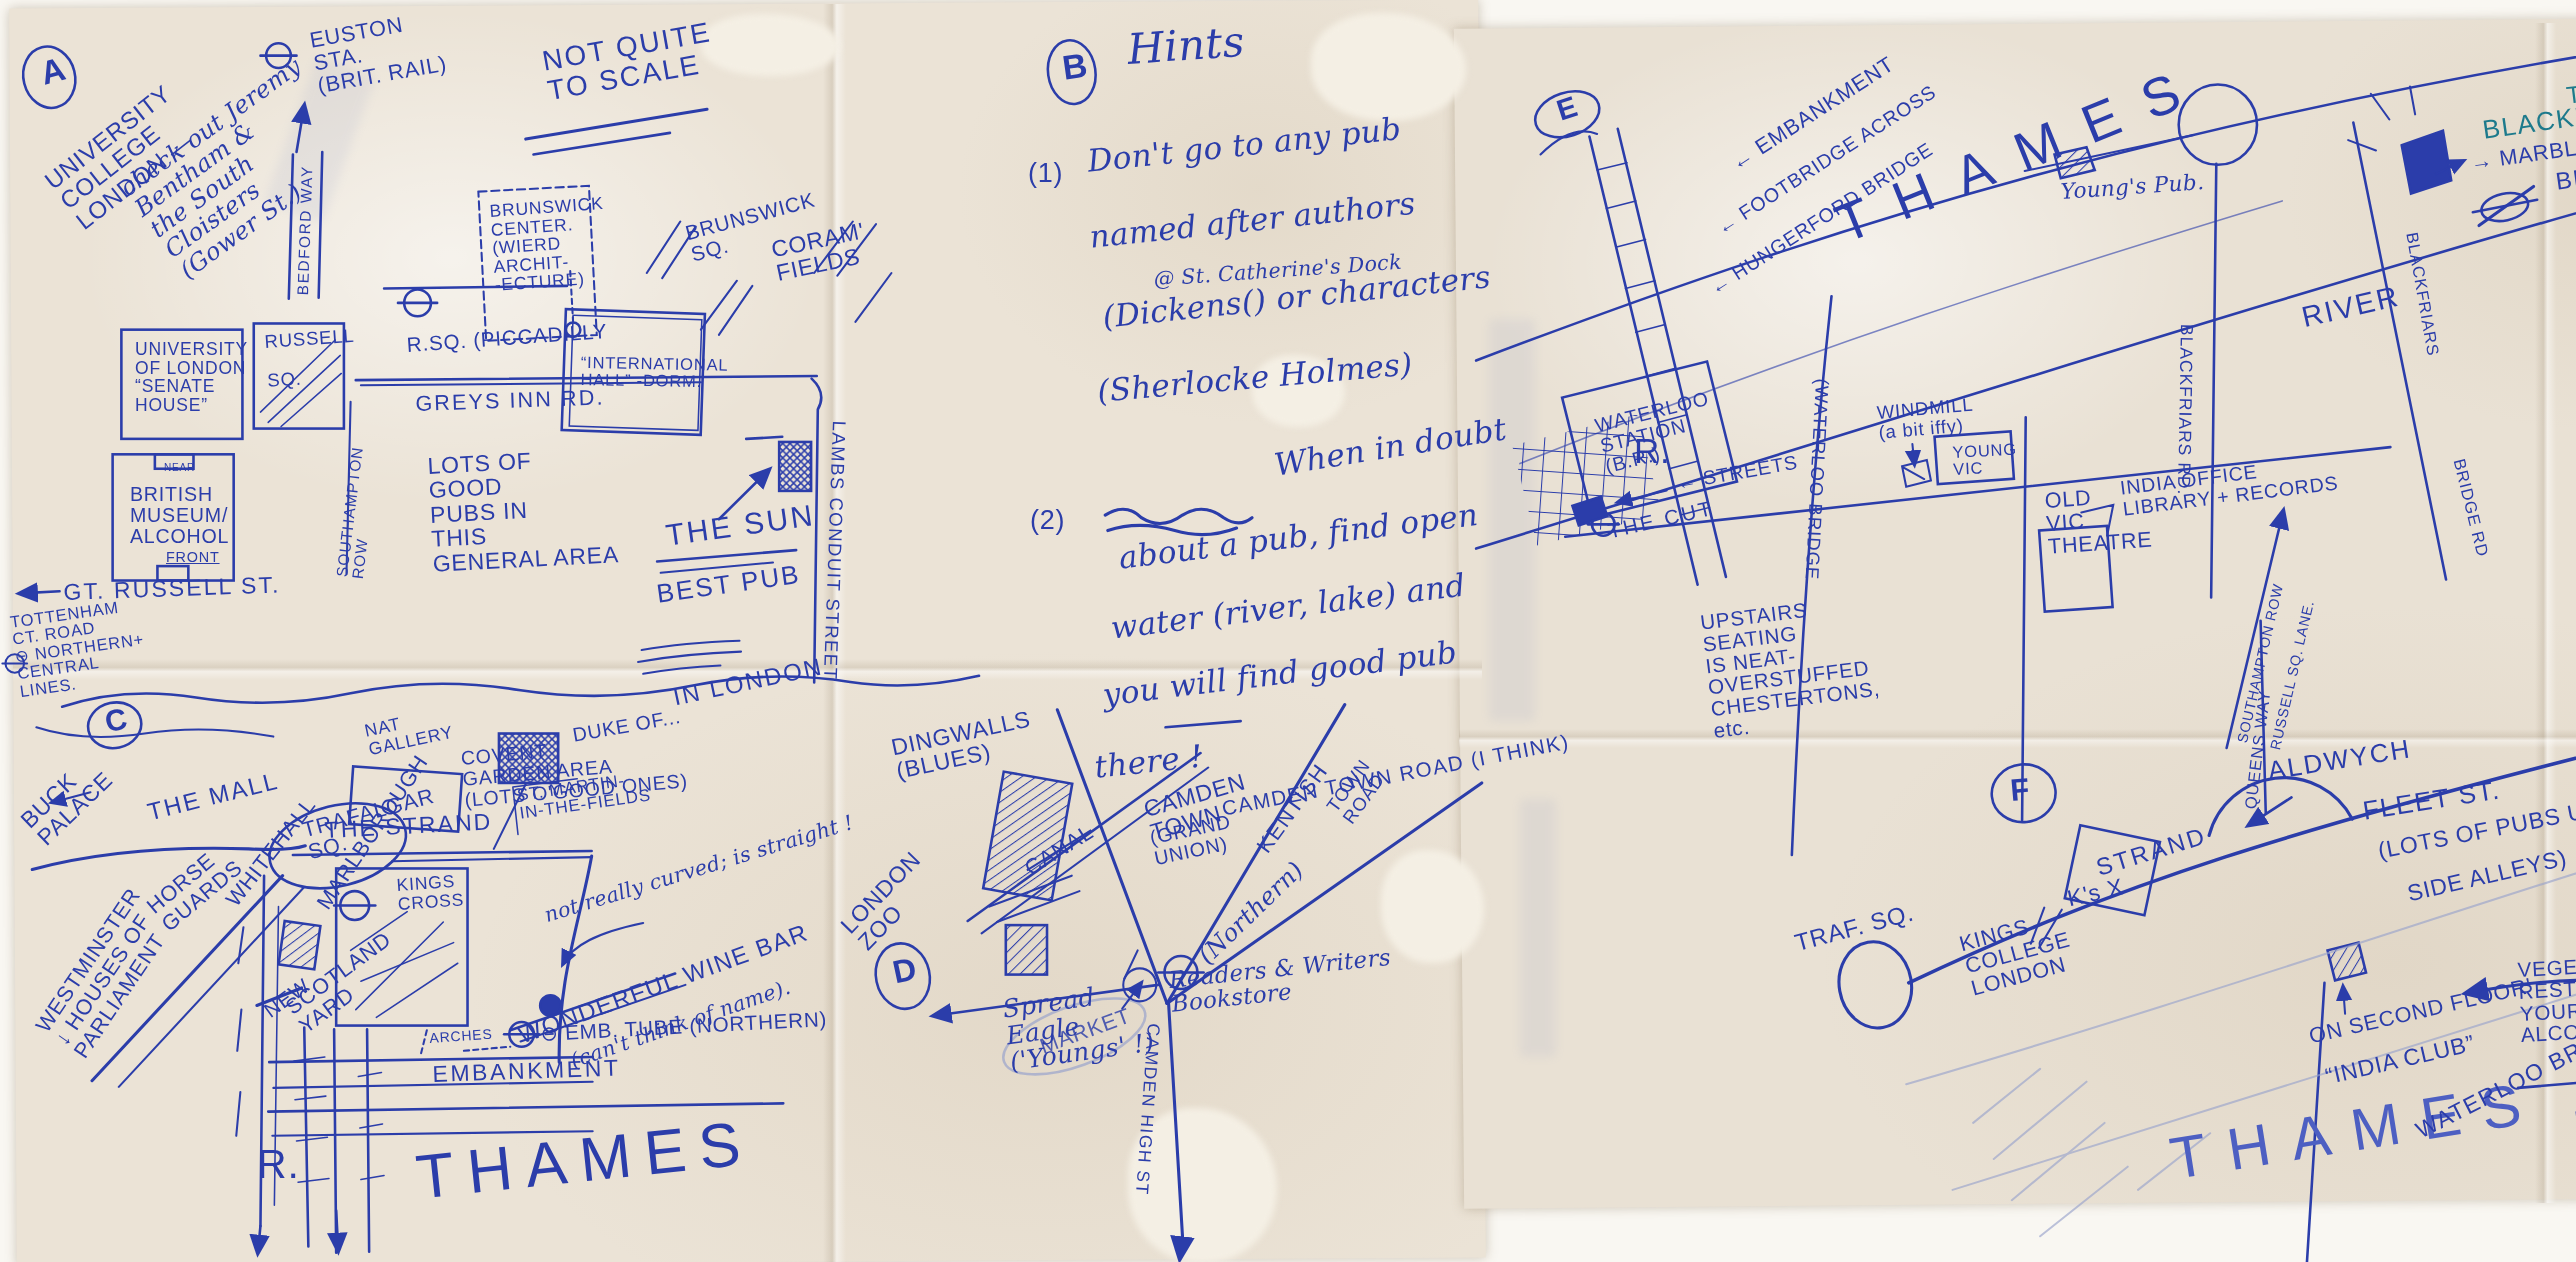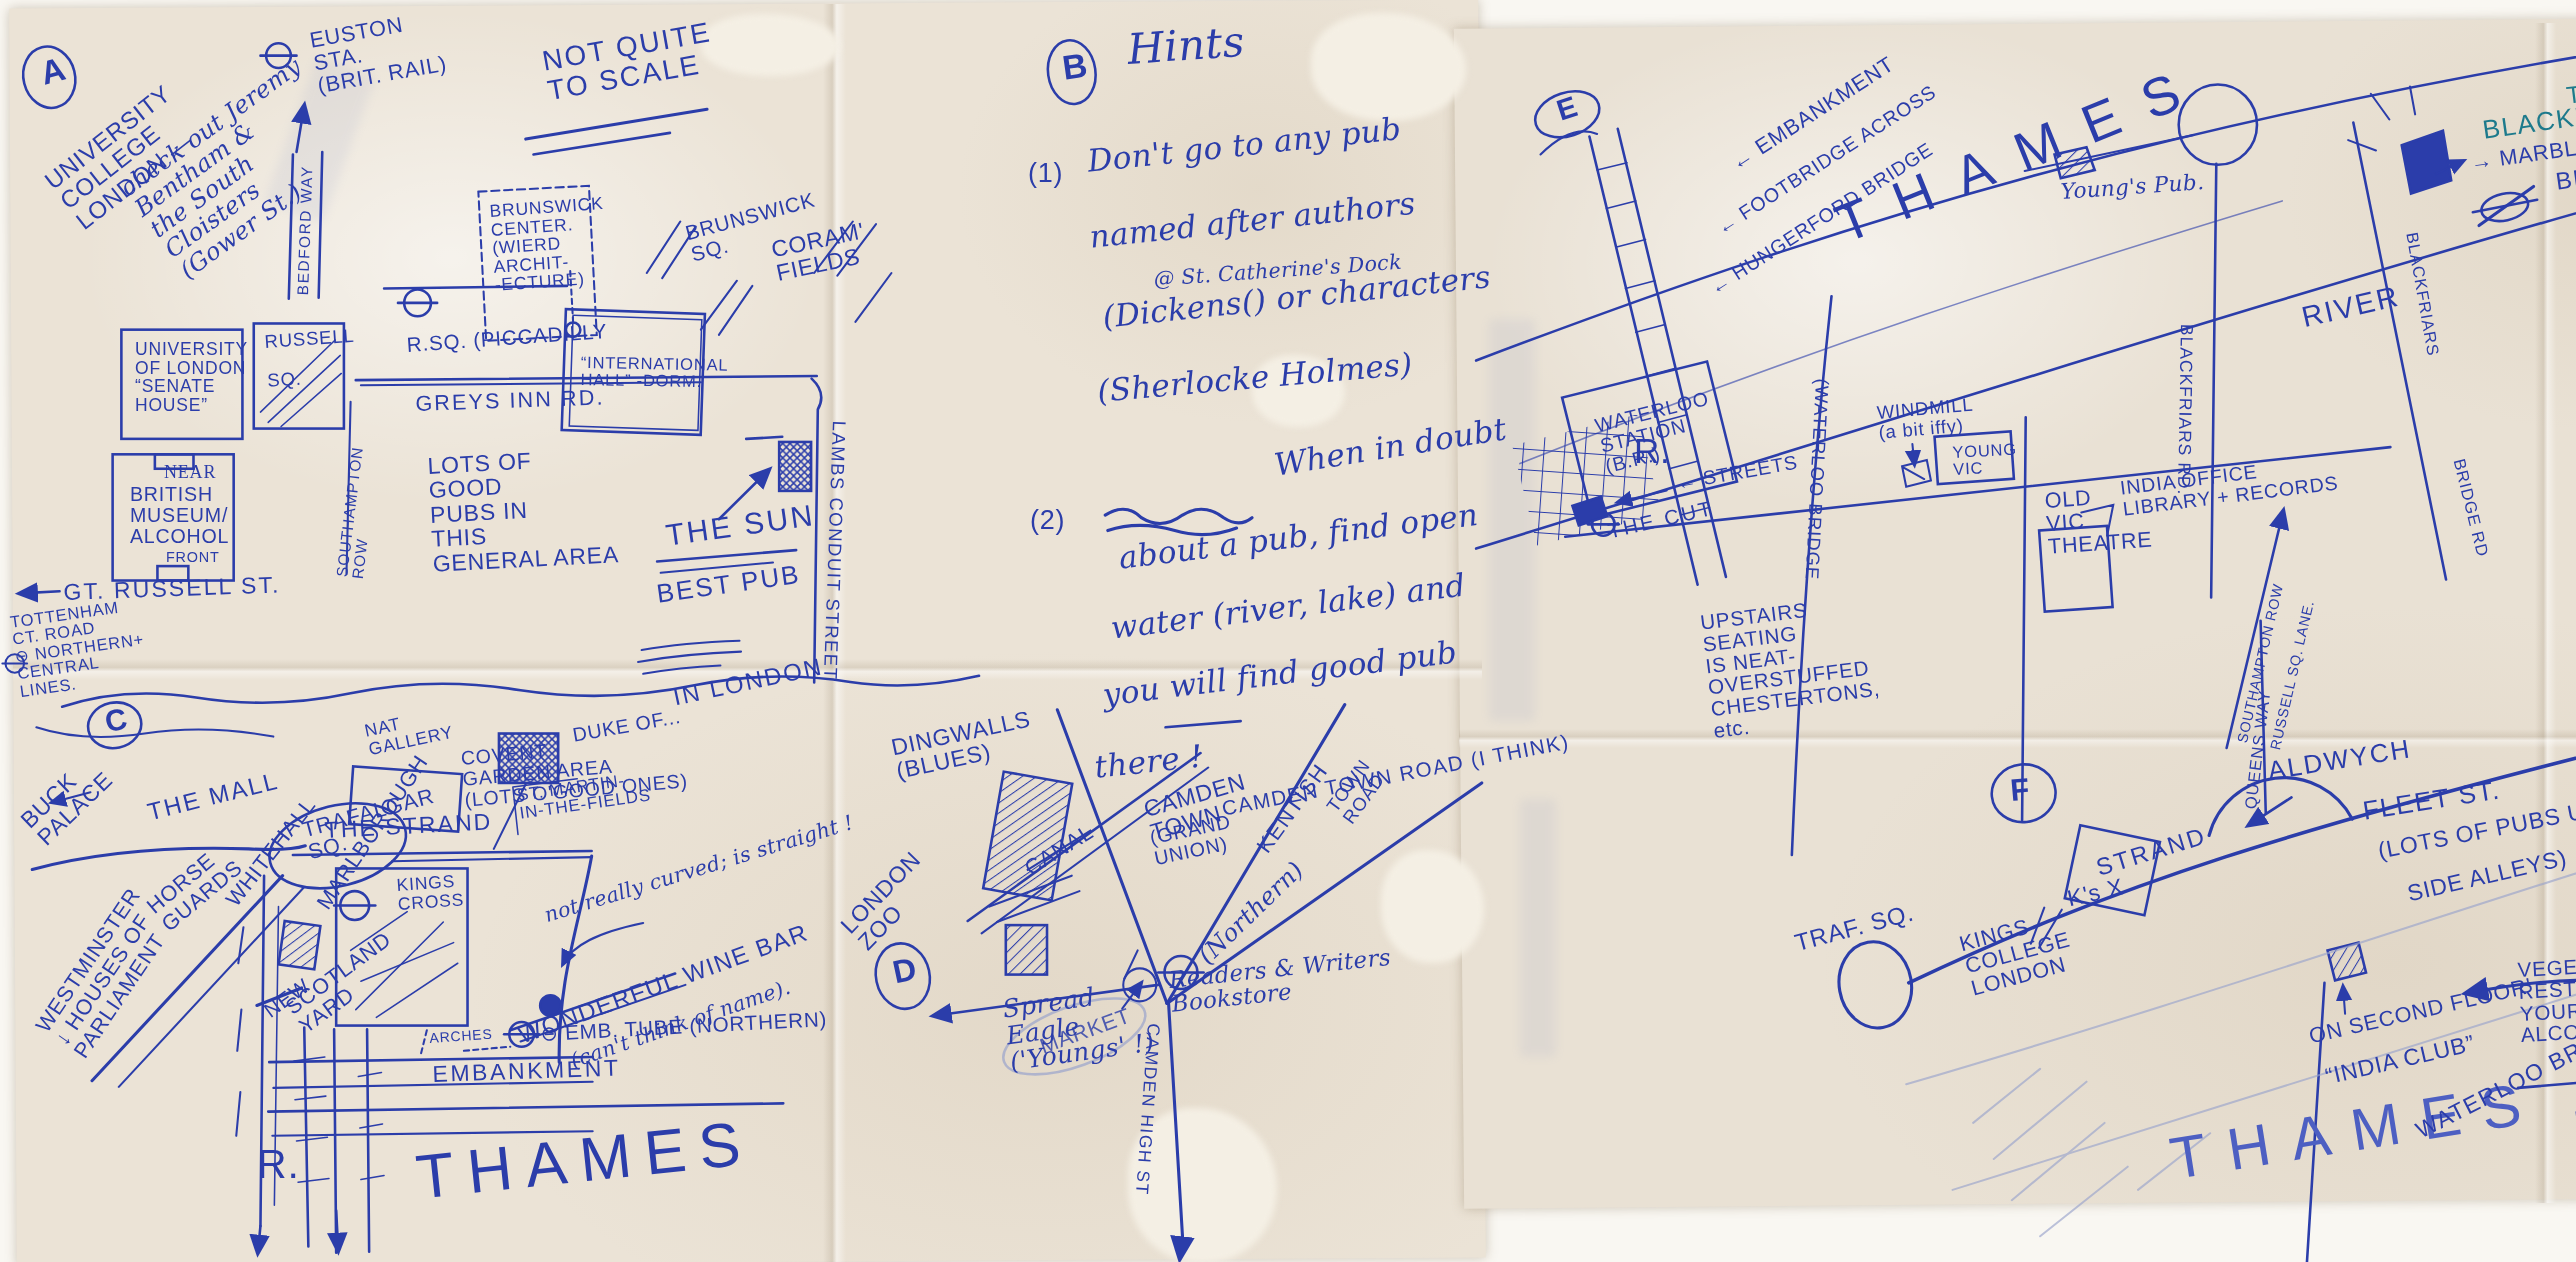--- a/index.html
+++ b/index.html
@@ -380,25 +380,25 @@
   <div class="l" style="left:415px;top:393px;font-size:21.6px;transform:rotate(-2deg);letter-spacing:2.1px;">GREYS INN RD.</div>
   <div class="l" style="left:135px;top:340px;font-size:17.5px;">UNIVERSITY
 OF LONDON
 “SENATE
 HOUSE”</div>
   <div class="l" style="left:264px;top:332px;font-size:18.5px;transform:rotate(-4deg);">RUSSELL
 
 SQ.</div>
   <div class="l" style="left:334px;top:576px;font-size:15.5px;transform:rotate(-83deg);letter-spacing:1px;">SOUTHAMPTON
 ROW</div>
-  <div class="l" style="left:164px;top:463px;font-size:18px;font-family:Liberation Serif, serif;">NEAR</div>
+  <div class="l" style="left:164px;top:463px;font-size:10px;">NEAR</div>
   <div class="l" style="left:130px;top:484px;font-size:19.6px;">BRITISH
 MUSEUM/
 ALCOHOL</div>
-  <div class="l" style="left:166px;top:550px;font-size:14.4px;">FRONT</div>
+  <div class="l" style="left:166px;top:550px;font-size:14.4px;text-decoration:underline;">FRONT</div>
   <div class="l" style="left:63px;top:580px;font-size:23px;transform:rotate(-2deg);letter-spacing:2.1px;">GT. RUSSELL ST.</div>
   <div class="l" style="left:9.3px;top:614px;font-size:16.5px;transform:rotate(-8deg);">TOTTENHAM
 CT. ROAD
 ⊖ NORTHERN+
 CENTRAL
 LINES.</div>
   <div class="l" style="left:427px;top:454px;font-size:23px;transform:rotate(-3deg);">LOTS OF
 GOOD
 PUBS IN
 THIS

